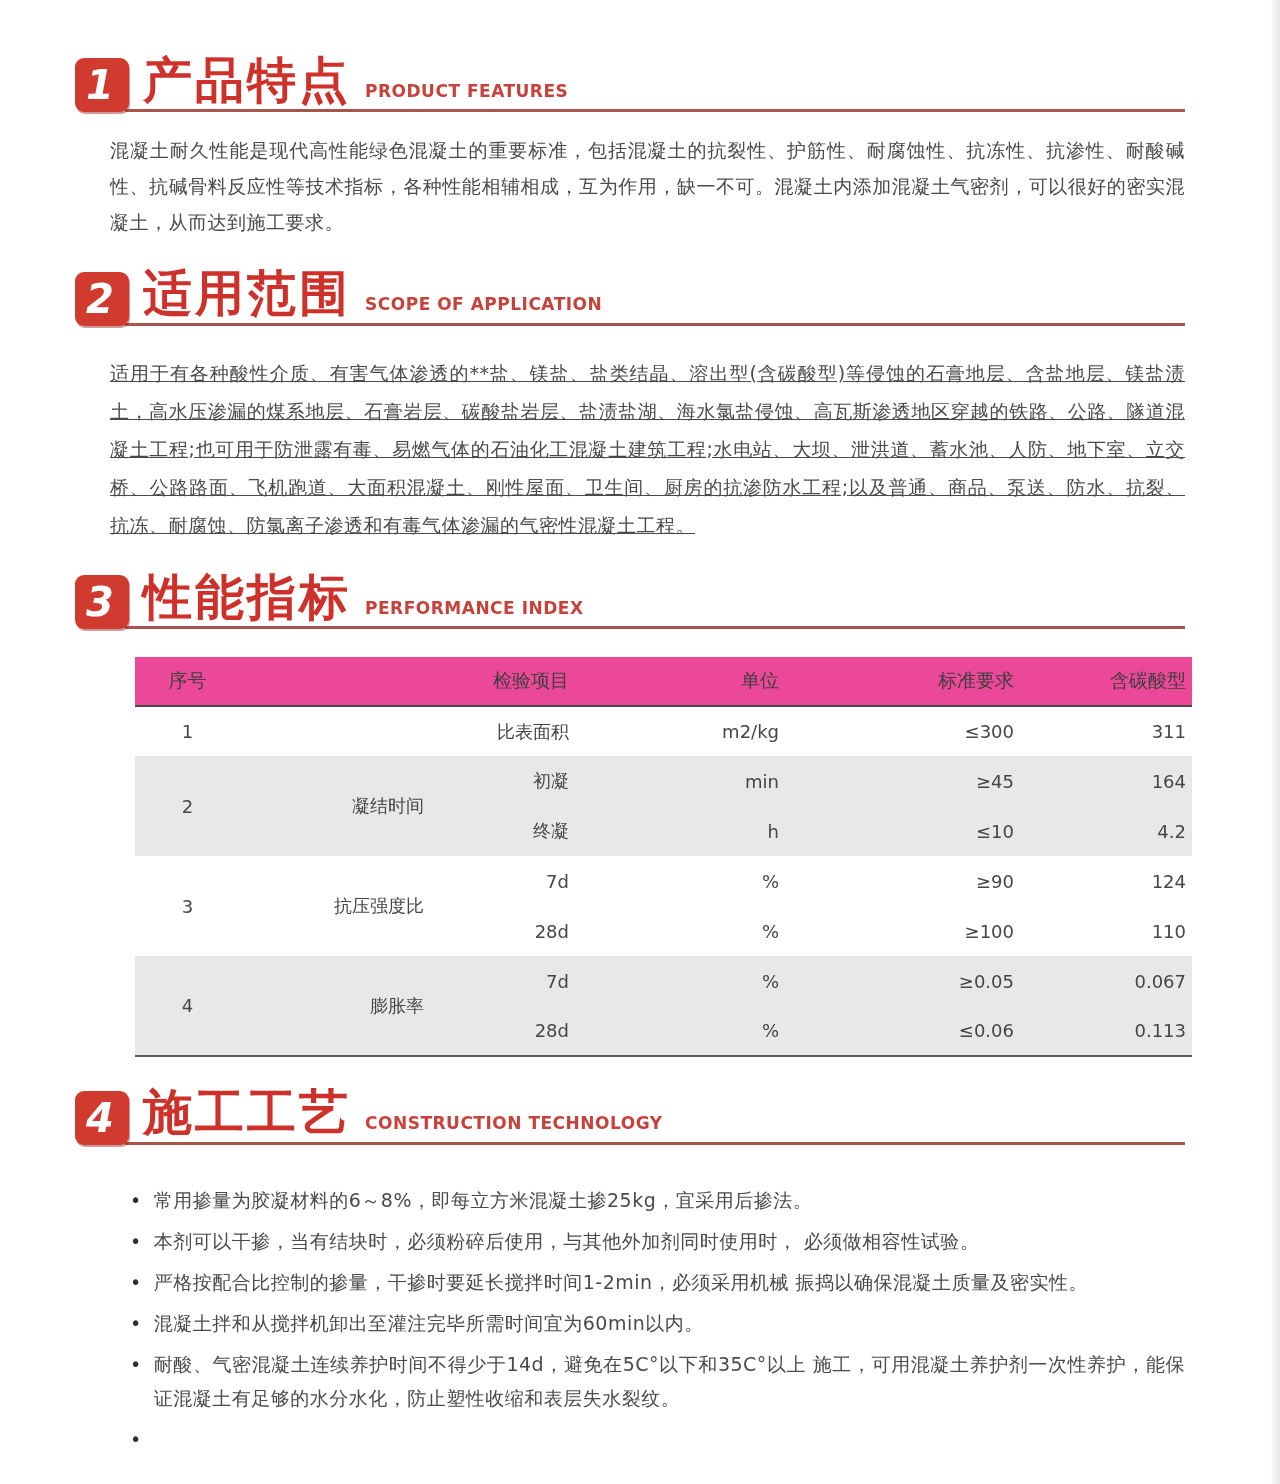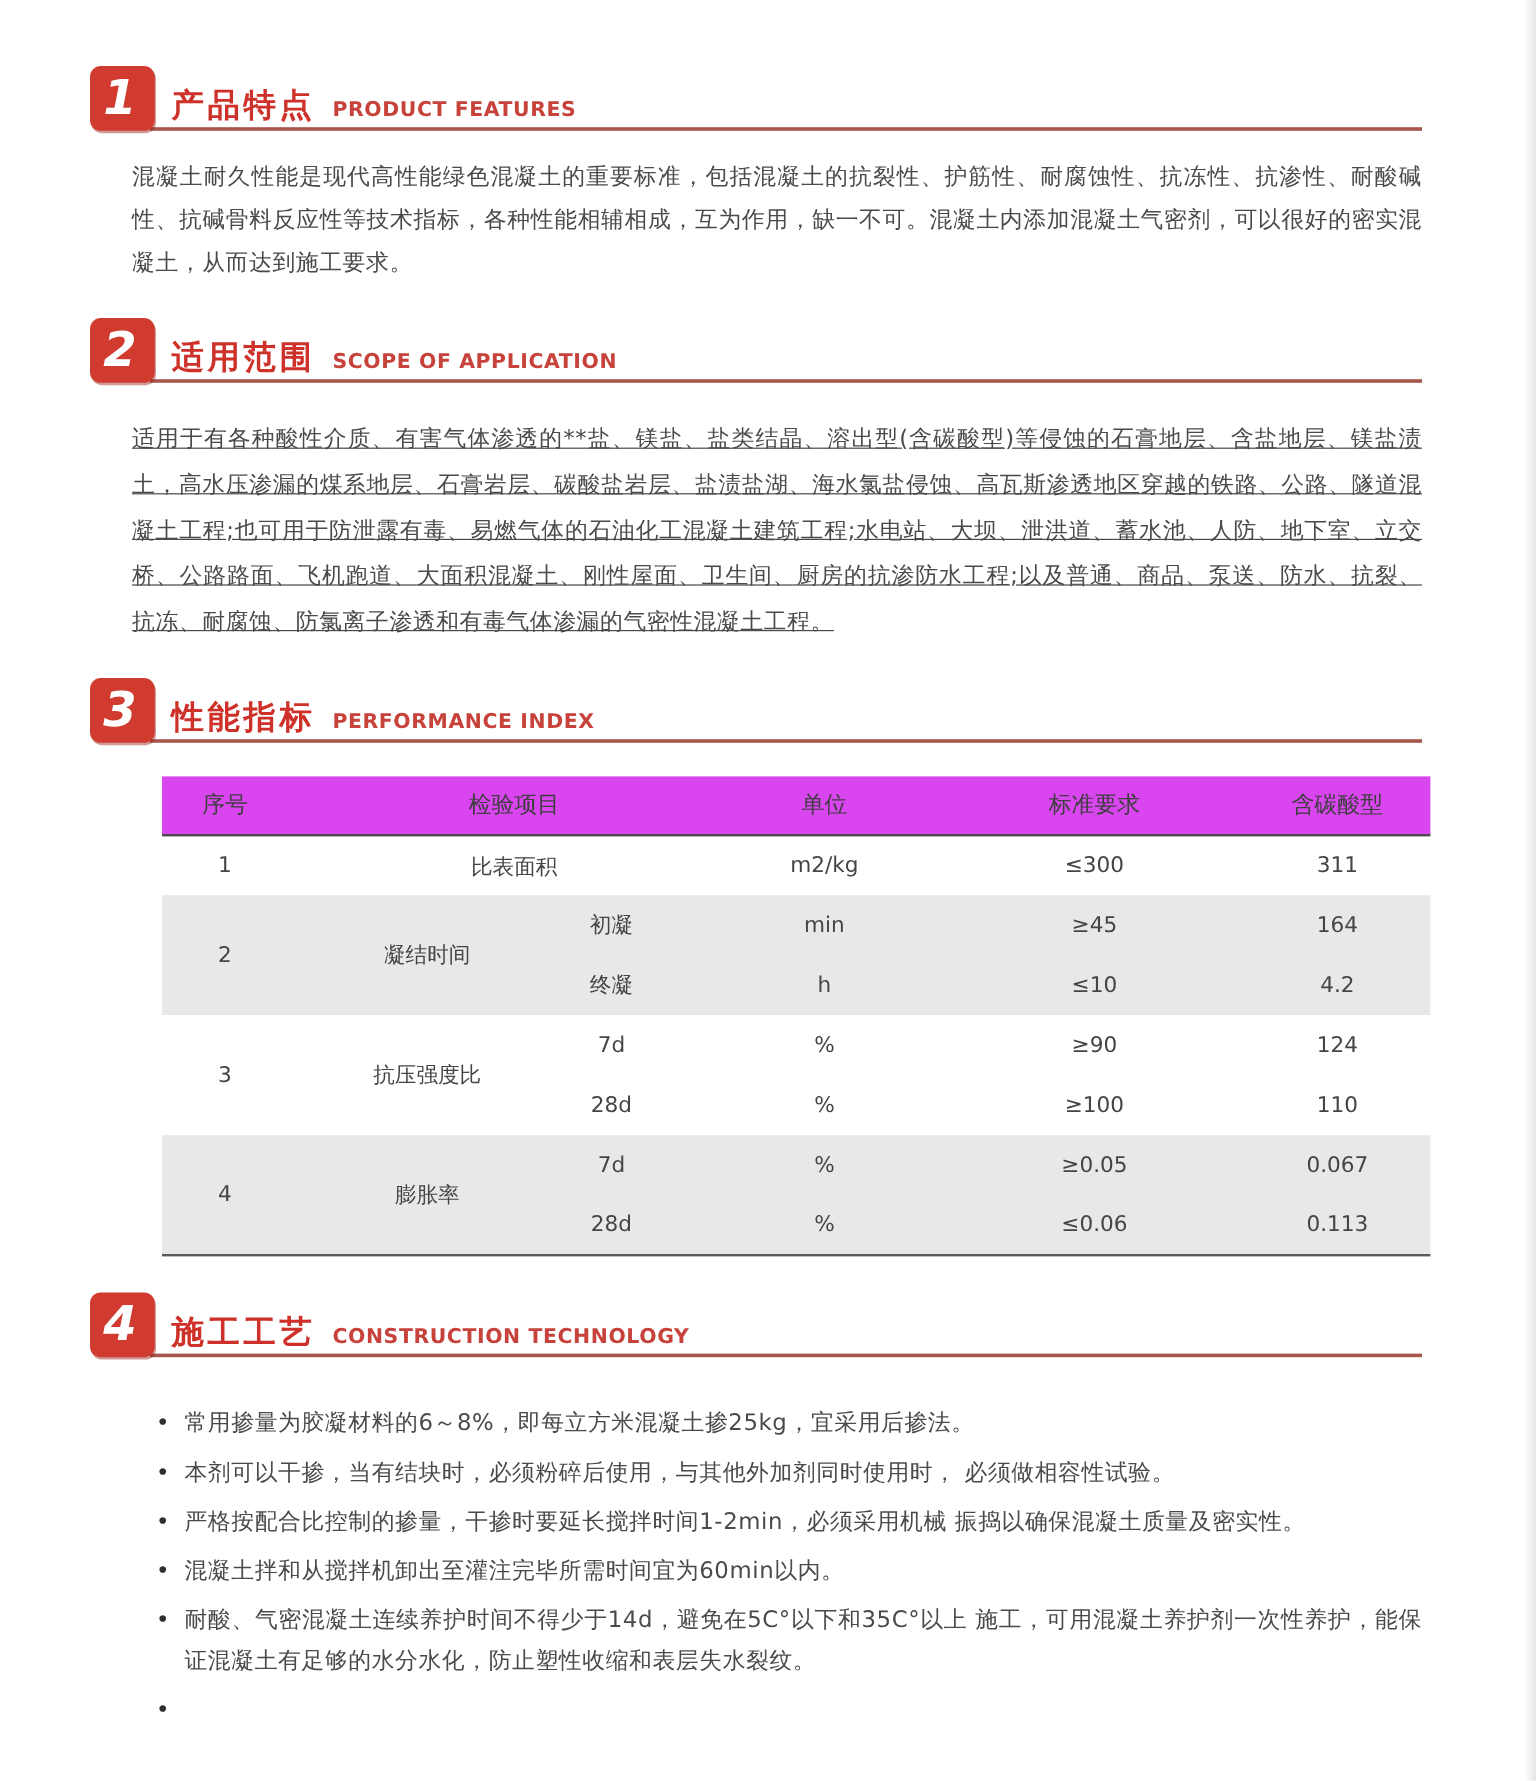--- a/index.html
+++ b/index.html
@@ -33,21 +33,21 @@
     transform:translateX(-2px);
     line-height:1;
   }
   .titles {
     flex:1; display:flex; align-items:baseline; gap:14px;
     border-bottom:3px solid #a8554b;
     padding:0 0 3px 18px;
     margin-left:-4px;
   }
   .titles .zh {
-    color:#ce3129; font-size:27px; font-weight:bold; letter-spacing:3px;
+    color:#ce3129; font-size:49px; font-weight:bold; letter-spacing:3px;
     line-height:1.05;
   }
   .titles .en {
     color:#c6423a; font-size:17px; font-weight:bold; letter-spacing:.5px;
   }
 
   
   .para {
     margin:20px 0 0 35px;
     font-size:19px; line-height:36px;
@@ -63,24 +63,24 @@
   
   table.perf {
     margin:28px 0 0 60px;
     width:1057px;
     border-collapse:collapse;
     table-layout:fixed;
     font-size:18px; color:#454545;
     border-bottom:2px solid #5a5a5a;
   }
   table.perf th, table.perf td {
-    font-weight:normal; text-align:center; vertical-align:middle;
+    font-weight:normal; text-align:right; vertical-align:middle;
     padding:11px 6px;
   }
-  table.perf thead tr { background:#d946ef; border-bottom:2px solid #4a4a4a; height:48px; }
+  table.perf thead tr { background:#ec4899; border-bottom:2px solid #4a4a4a; height:48px; }
   table.perf thead th { font-size:19px; color:#3e3e3e; }
   tr.shaded { background:#e9e8e8; }
   tr.plain  { background:#ffffff; }
   table.perf tbody tr { height:50px; }
   .c-no   { text-align:center !important; }
   .pl-item{ padding-left:48px !important; }
   .pl-sub { padding-left:20px !important; }
   .pl-unit{ padding-left:20px !important; }
   .pl-req { padding-left:25px !important; }
   .pl-res { padding-left:23px !important; }

